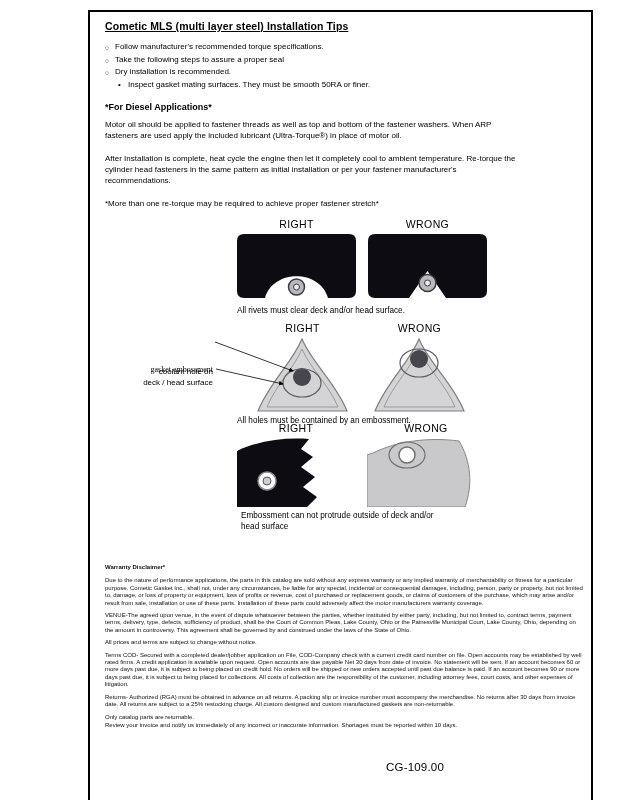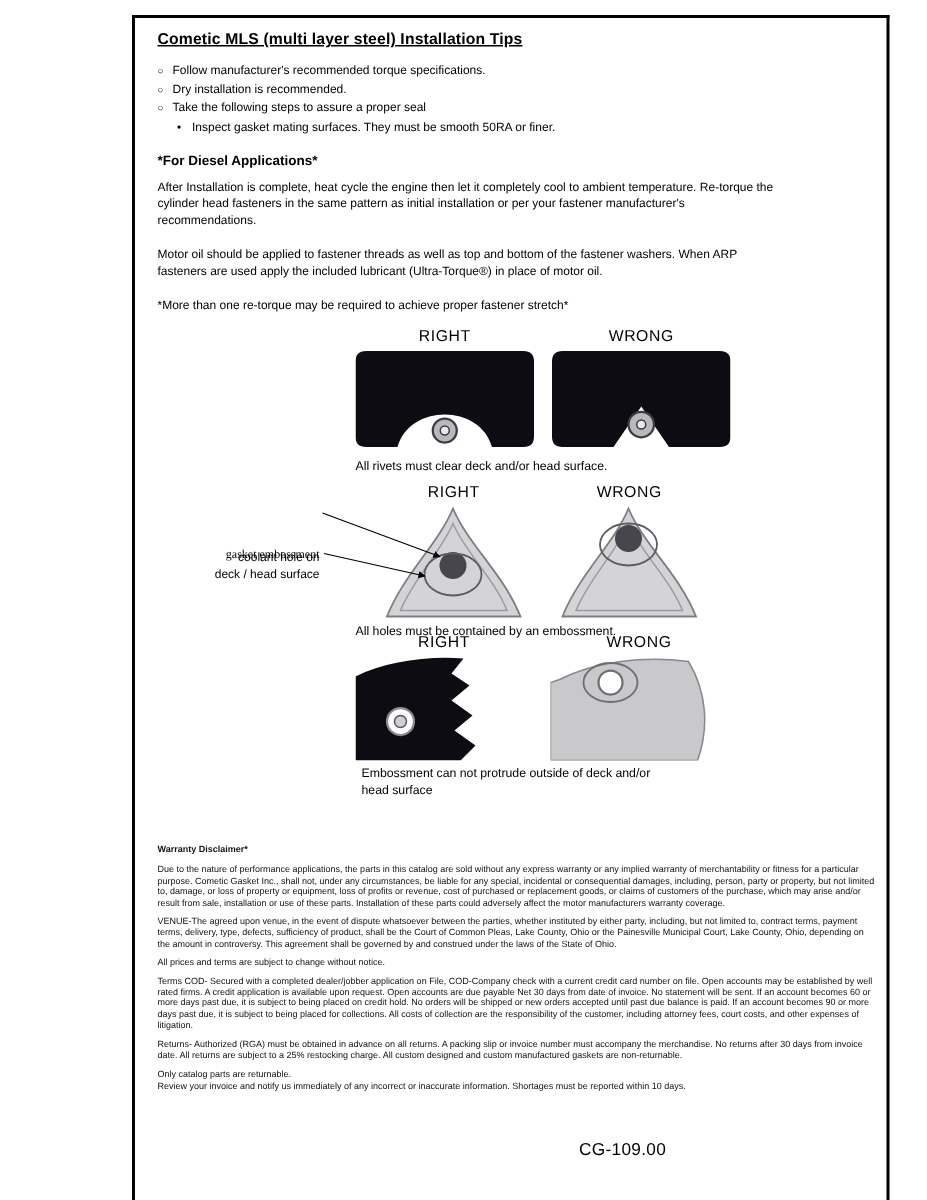--- a/index.html
+++ b/index.html
@@ -44,30 +44,30 @@
 <body>
 
 <div class="page">
   <div class="frame">
     <div class="content">
 
       <div class="title">Cometic MLS (multi layer steel) Installation Tips</div>
 
       <ul class="bullets">
         <li>Follow manufacturer's recommended torque specifications.</li>
+        <li>Take the following steps to assure a proper seal</li>
         <li>Dry installation is recommended.</li>
-        <li>Take the following steps to assure a proper seal</li>
       </ul>
       <ul class="bullets subbullets">
         <li>Inspect gasket mating surfaces.  They must be smooth 50RA or finer.</li>
       </ul>
 
       <div class="diesel-heading">*For Diesel Applications*</div>
+      <p class="bodytext">Motor oil should be applied to fastener threads as well as top and bottom of the fastener washers. When ARP fasteners are used apply the included lubricant (Ultra-Torque®) in place of motor oil.</p>
       <p class="bodytext">After Installation is complete, heat cycle the engine then let it completely cool to ambient temperature. Re-torque the cylinder head fasteners in the same pattern as initial installation or per your fastener manufacturer's recommendations.</p>
-      <p class="bodytext">Motor oil should be applied to fastener threads as well as top and bottom of the fastener washers. When ARP fasteners are used apply the included lubricant (Ultra-Torque®) in place of motor oil.</p>
       <p class="note">*More than one re-torque may be required to achieve proper fastener stretch*</p>
 
       <div class="diagrams">
 
         <div class="dg-hdr" style="left:132px; top:0; width:119px;">RIGHT</div>
         <div class="dg-hdr" style="left:263px; top:0; width:119px;">WRONG</div>
 
         <div class="dg-img" style="left:132px; top:16px;">
           <svg width="119" height="64" viewBox="0 0 119 64">
             <path d="M7 0 H112 Q119 0 119 7 V57 Q119 64 112 64 H91 C83 35 36 35 28 64 H7 Q0 64 0 57 V7 Q0 0 7 0 Z" fill="#0c0c12"></path>

